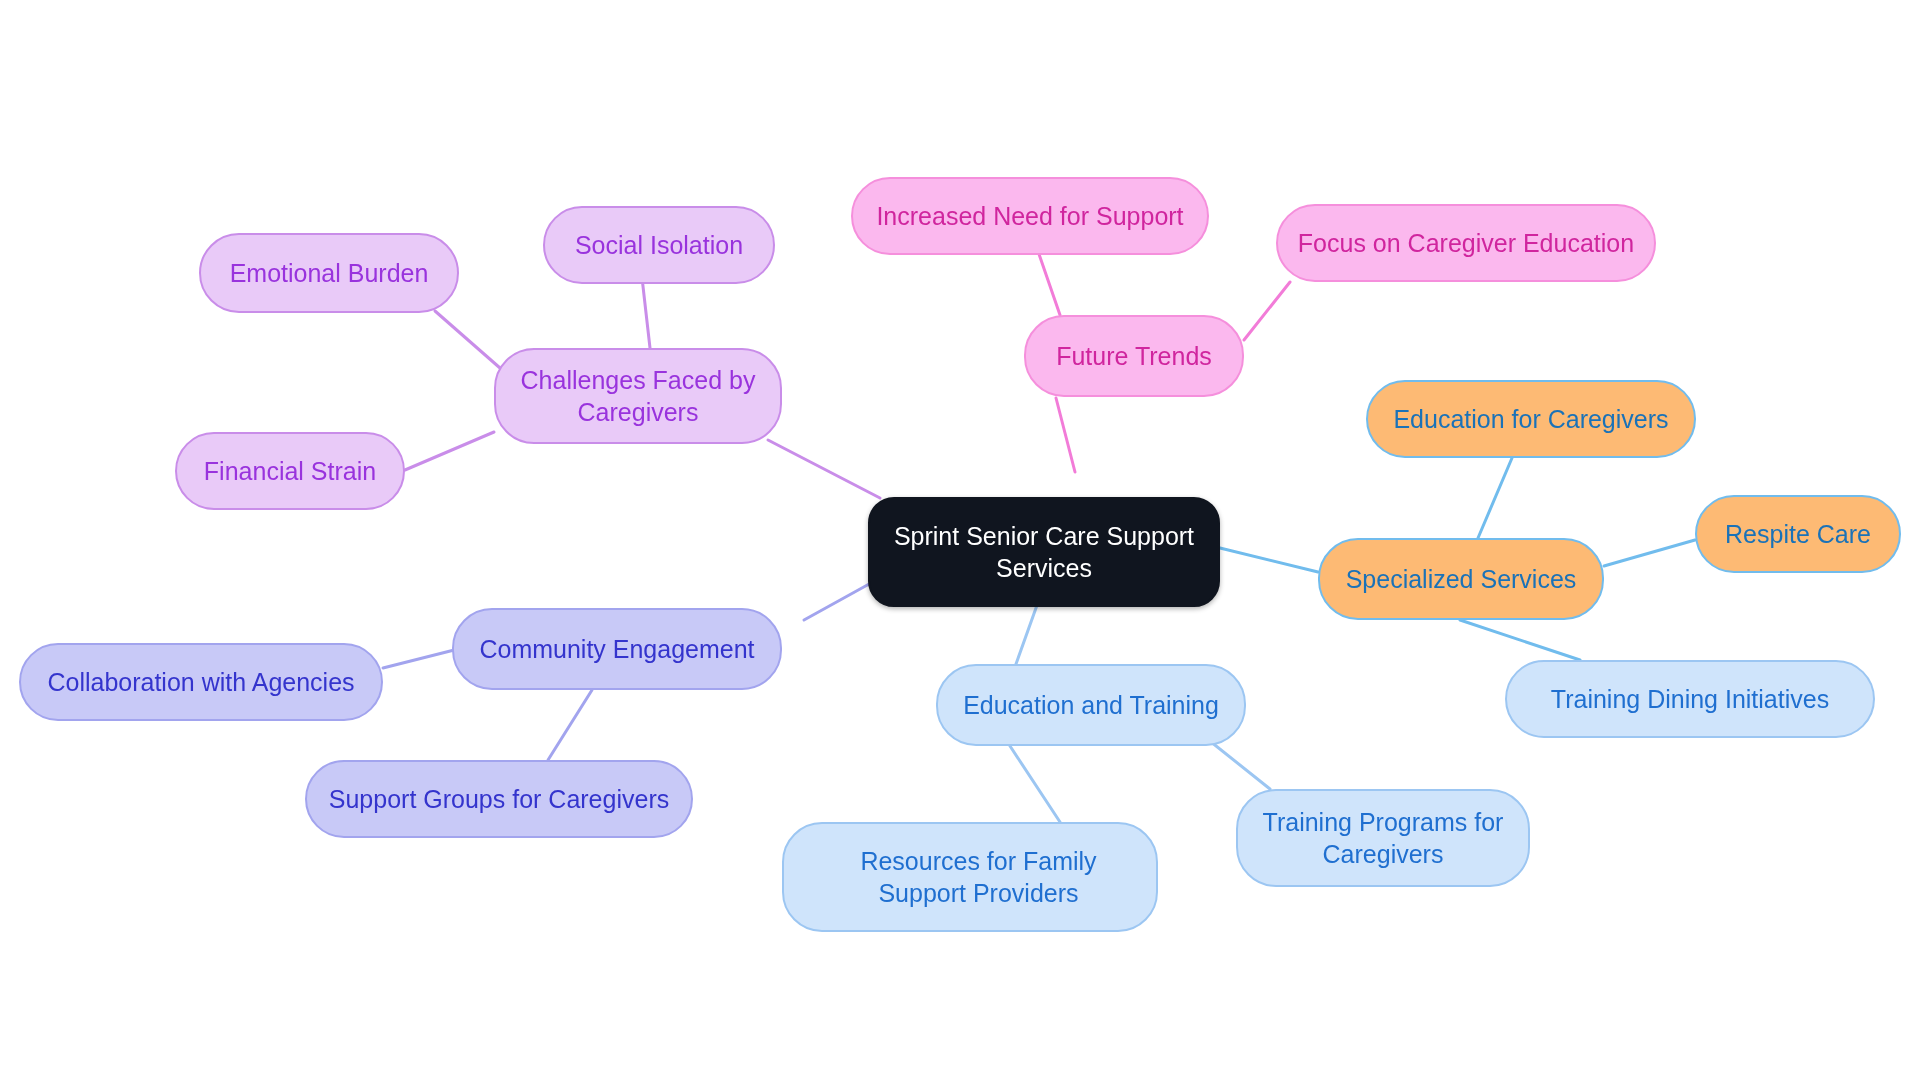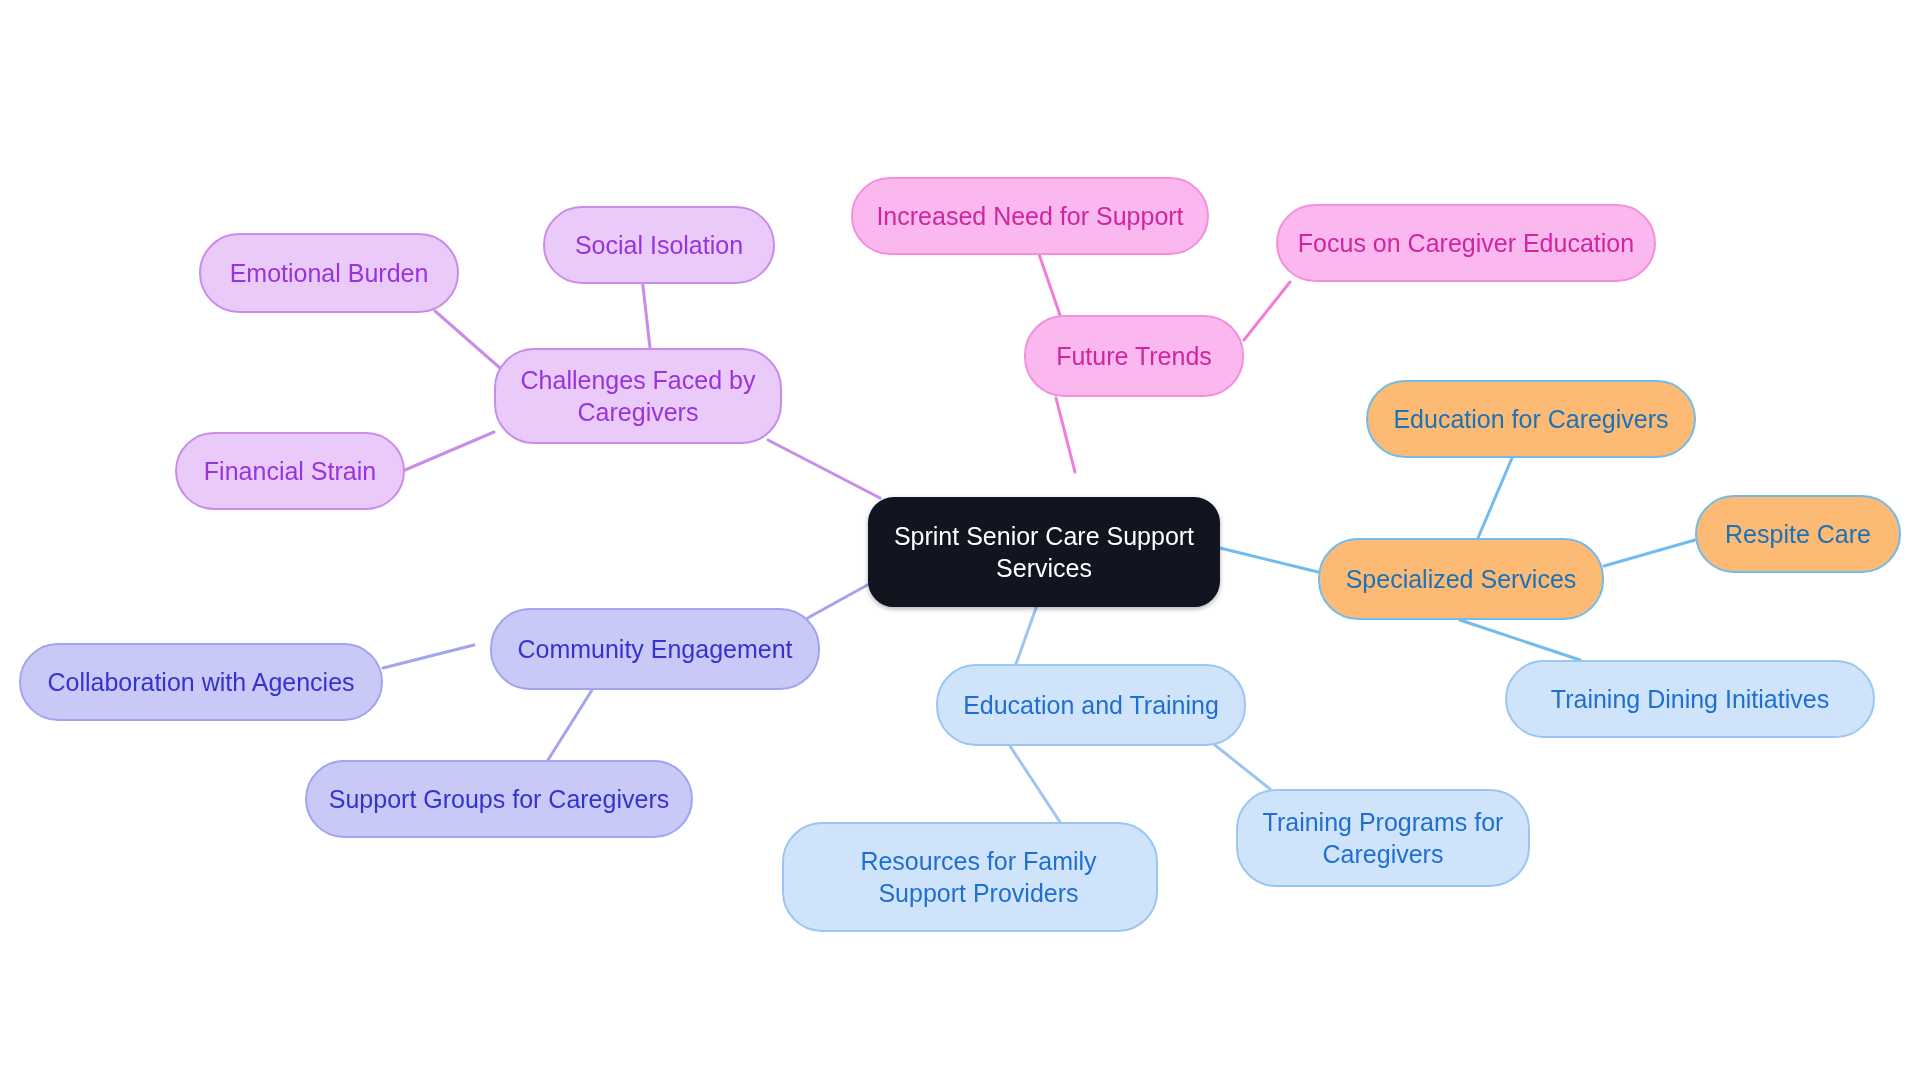--- a/index.html
+++ b/index.html
@@ -143,21 +143,21 @@
       </div>
       <div class="node blue-light" style="left: 936px; top: 664px; width: 310px; height: 82px;">
         <span>Education and Training</span>
       </div>
       <div class="node blue-light" style="left: 782px; top: 822px; width: 376px; height: 110px; padding-left: 35px;">
         <span>Resources for Family Support Providers</span>
       </div>
       <div class="node blue-light" style="left: 1236px; top: 789px; width: 294px; height: 98px;">
         <span>Training Programs for Caregivers</span>
       </div>
-      <div class="node indigo" style="left: 490px; top: 608px; width: 330px; height: 82px;">
+      <div class="node indigo" style="left: 452px; top: 608px; width: 330px; height: 82px;">
         <span>Community Engagement</span>
       </div>
       <div class="node indigo" style="left: 19px; top: 643px; width: 364px; height: 78px;">
         <span>Collaboration with Agencies</span>
       </div>
       <div class="node indigo" style="left: 305px; top: 760px; width: 388px; height: 78px;">
         <span>Support Groups for Caregivers</span>
       </div>
     </div>
 </div>

